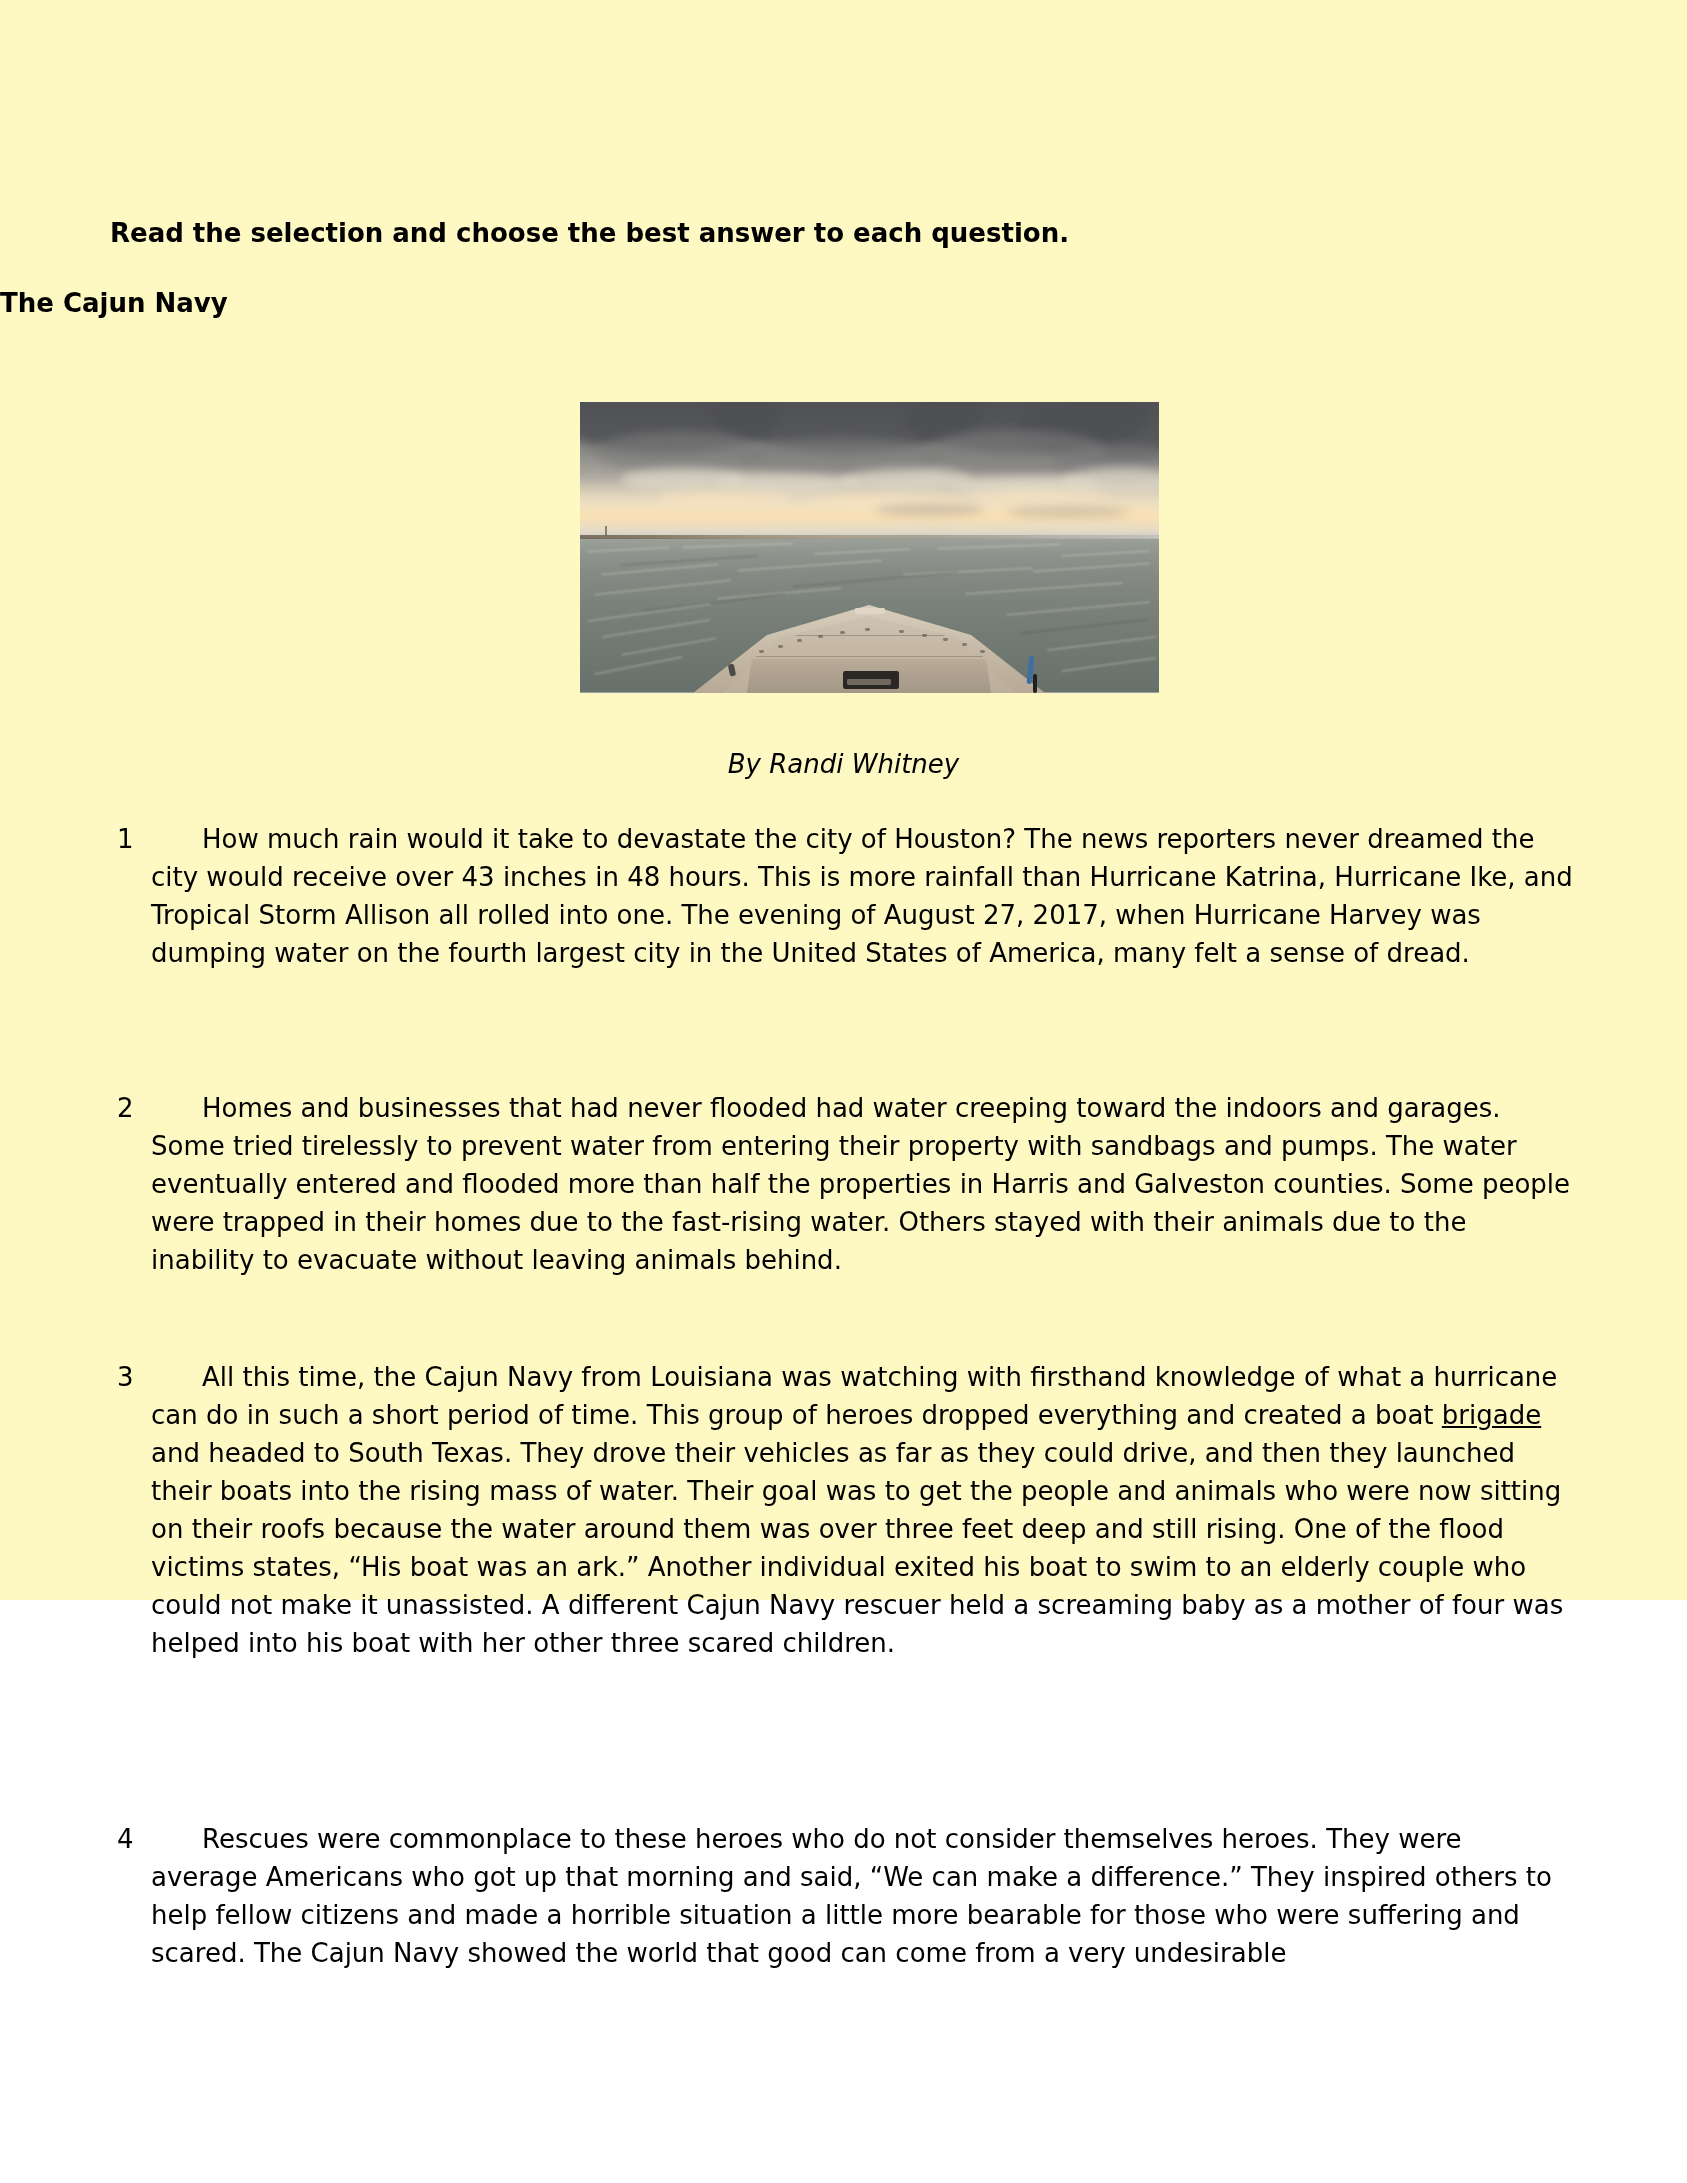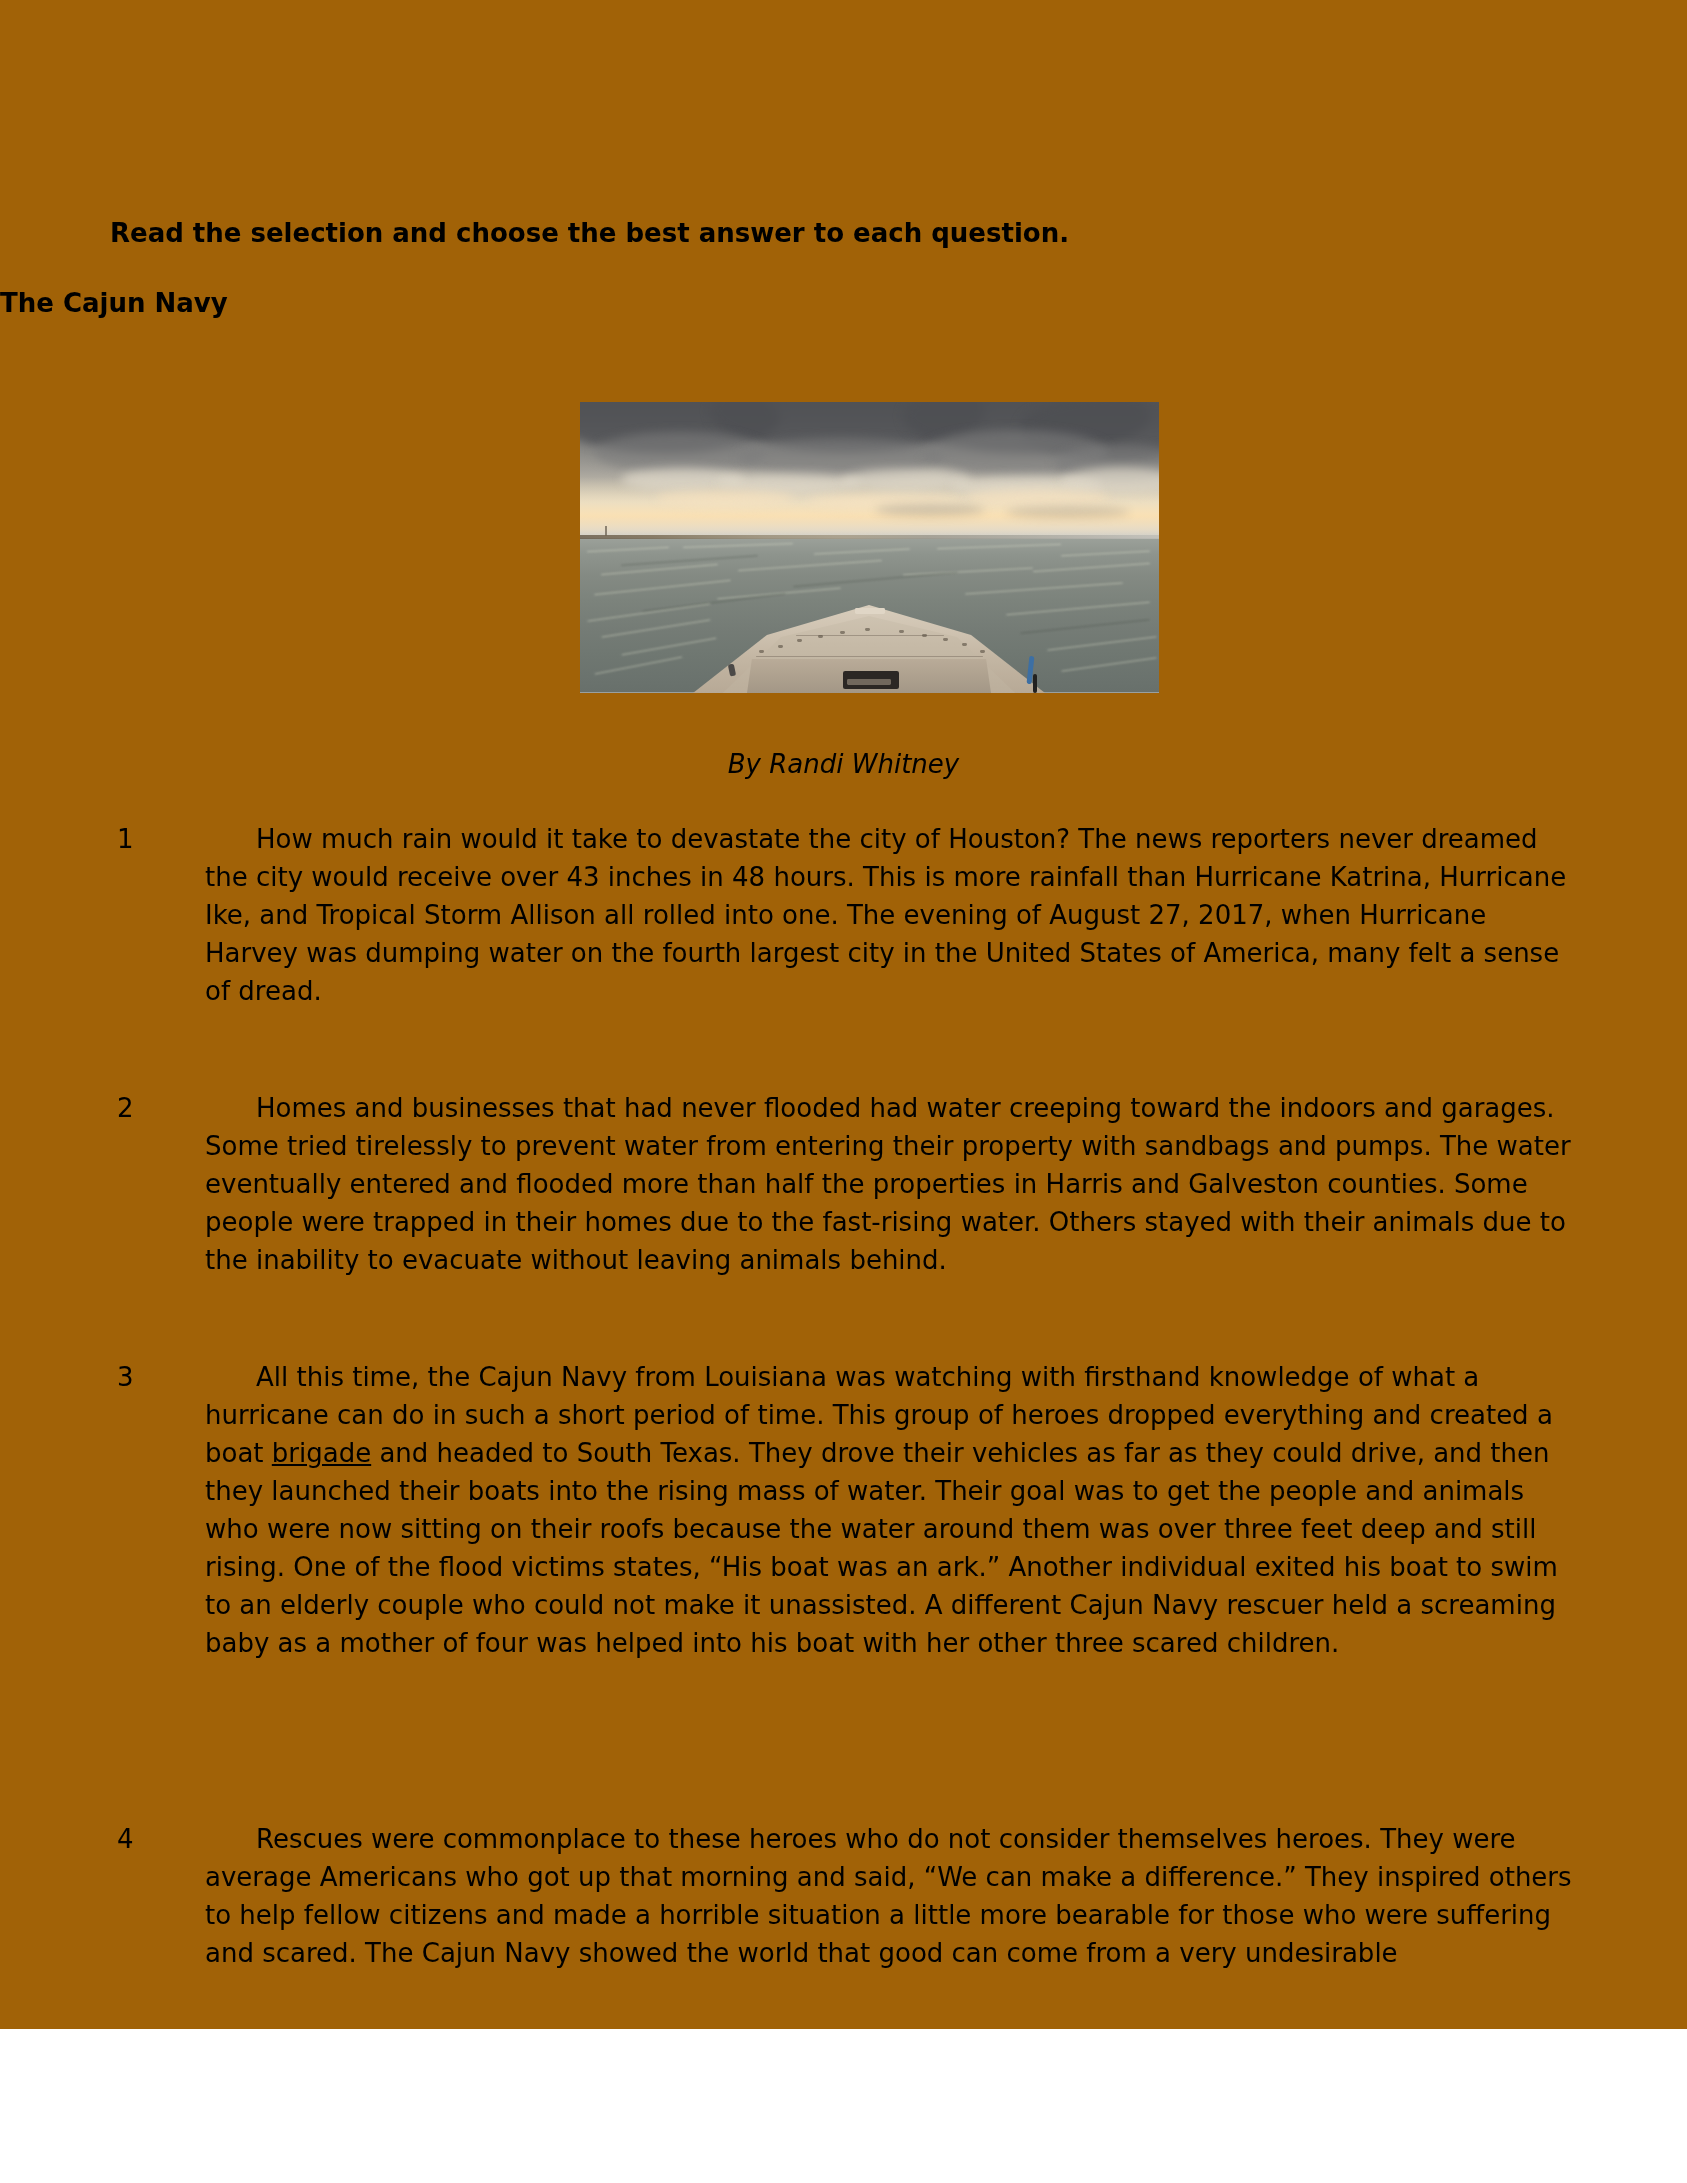--- a/index.html
+++ b/index.html
@@ -13,22 +13,22 @@
     font-family: "DejaVu Sans", sans-serif;
     color: #000000;
     overflow: hidden;
     position: relative;
   }
 
   .page {
     position: absolute;
     top: 0; left: 0;
     width: 1687px;
-    height: 2029px;
-    background: #a16207;
+    height: 1600px;
+    background: #fef9c3;
   }
 
   .instruction {
     position: absolute;
     left: 110px;
     top: 218px;
     font-size: 26px;
     font-weight: bold;
     letter-spacing: 0px;
     white-space: nowrap;
@@ -264,21 +264,21 @@
     font-size: 26px;
     line-height: 38px;
   }
   .para .num {
     position: absolute;
     left: 0;
     top: 0;
     width: 48px;
   }
   .para .body {
-    margin-left: 88px;
+    margin-left: 34px;
     text-indent: 51px;
     text-align: left;
   }
   .u { text-decoration: underline; }
 
   #para-1 { top: 820px; }
   #para-2 { top: 1089px; }
   #para-3 { top: 1358px; }
   #para-4 { top: 1820px; }
 </style>

